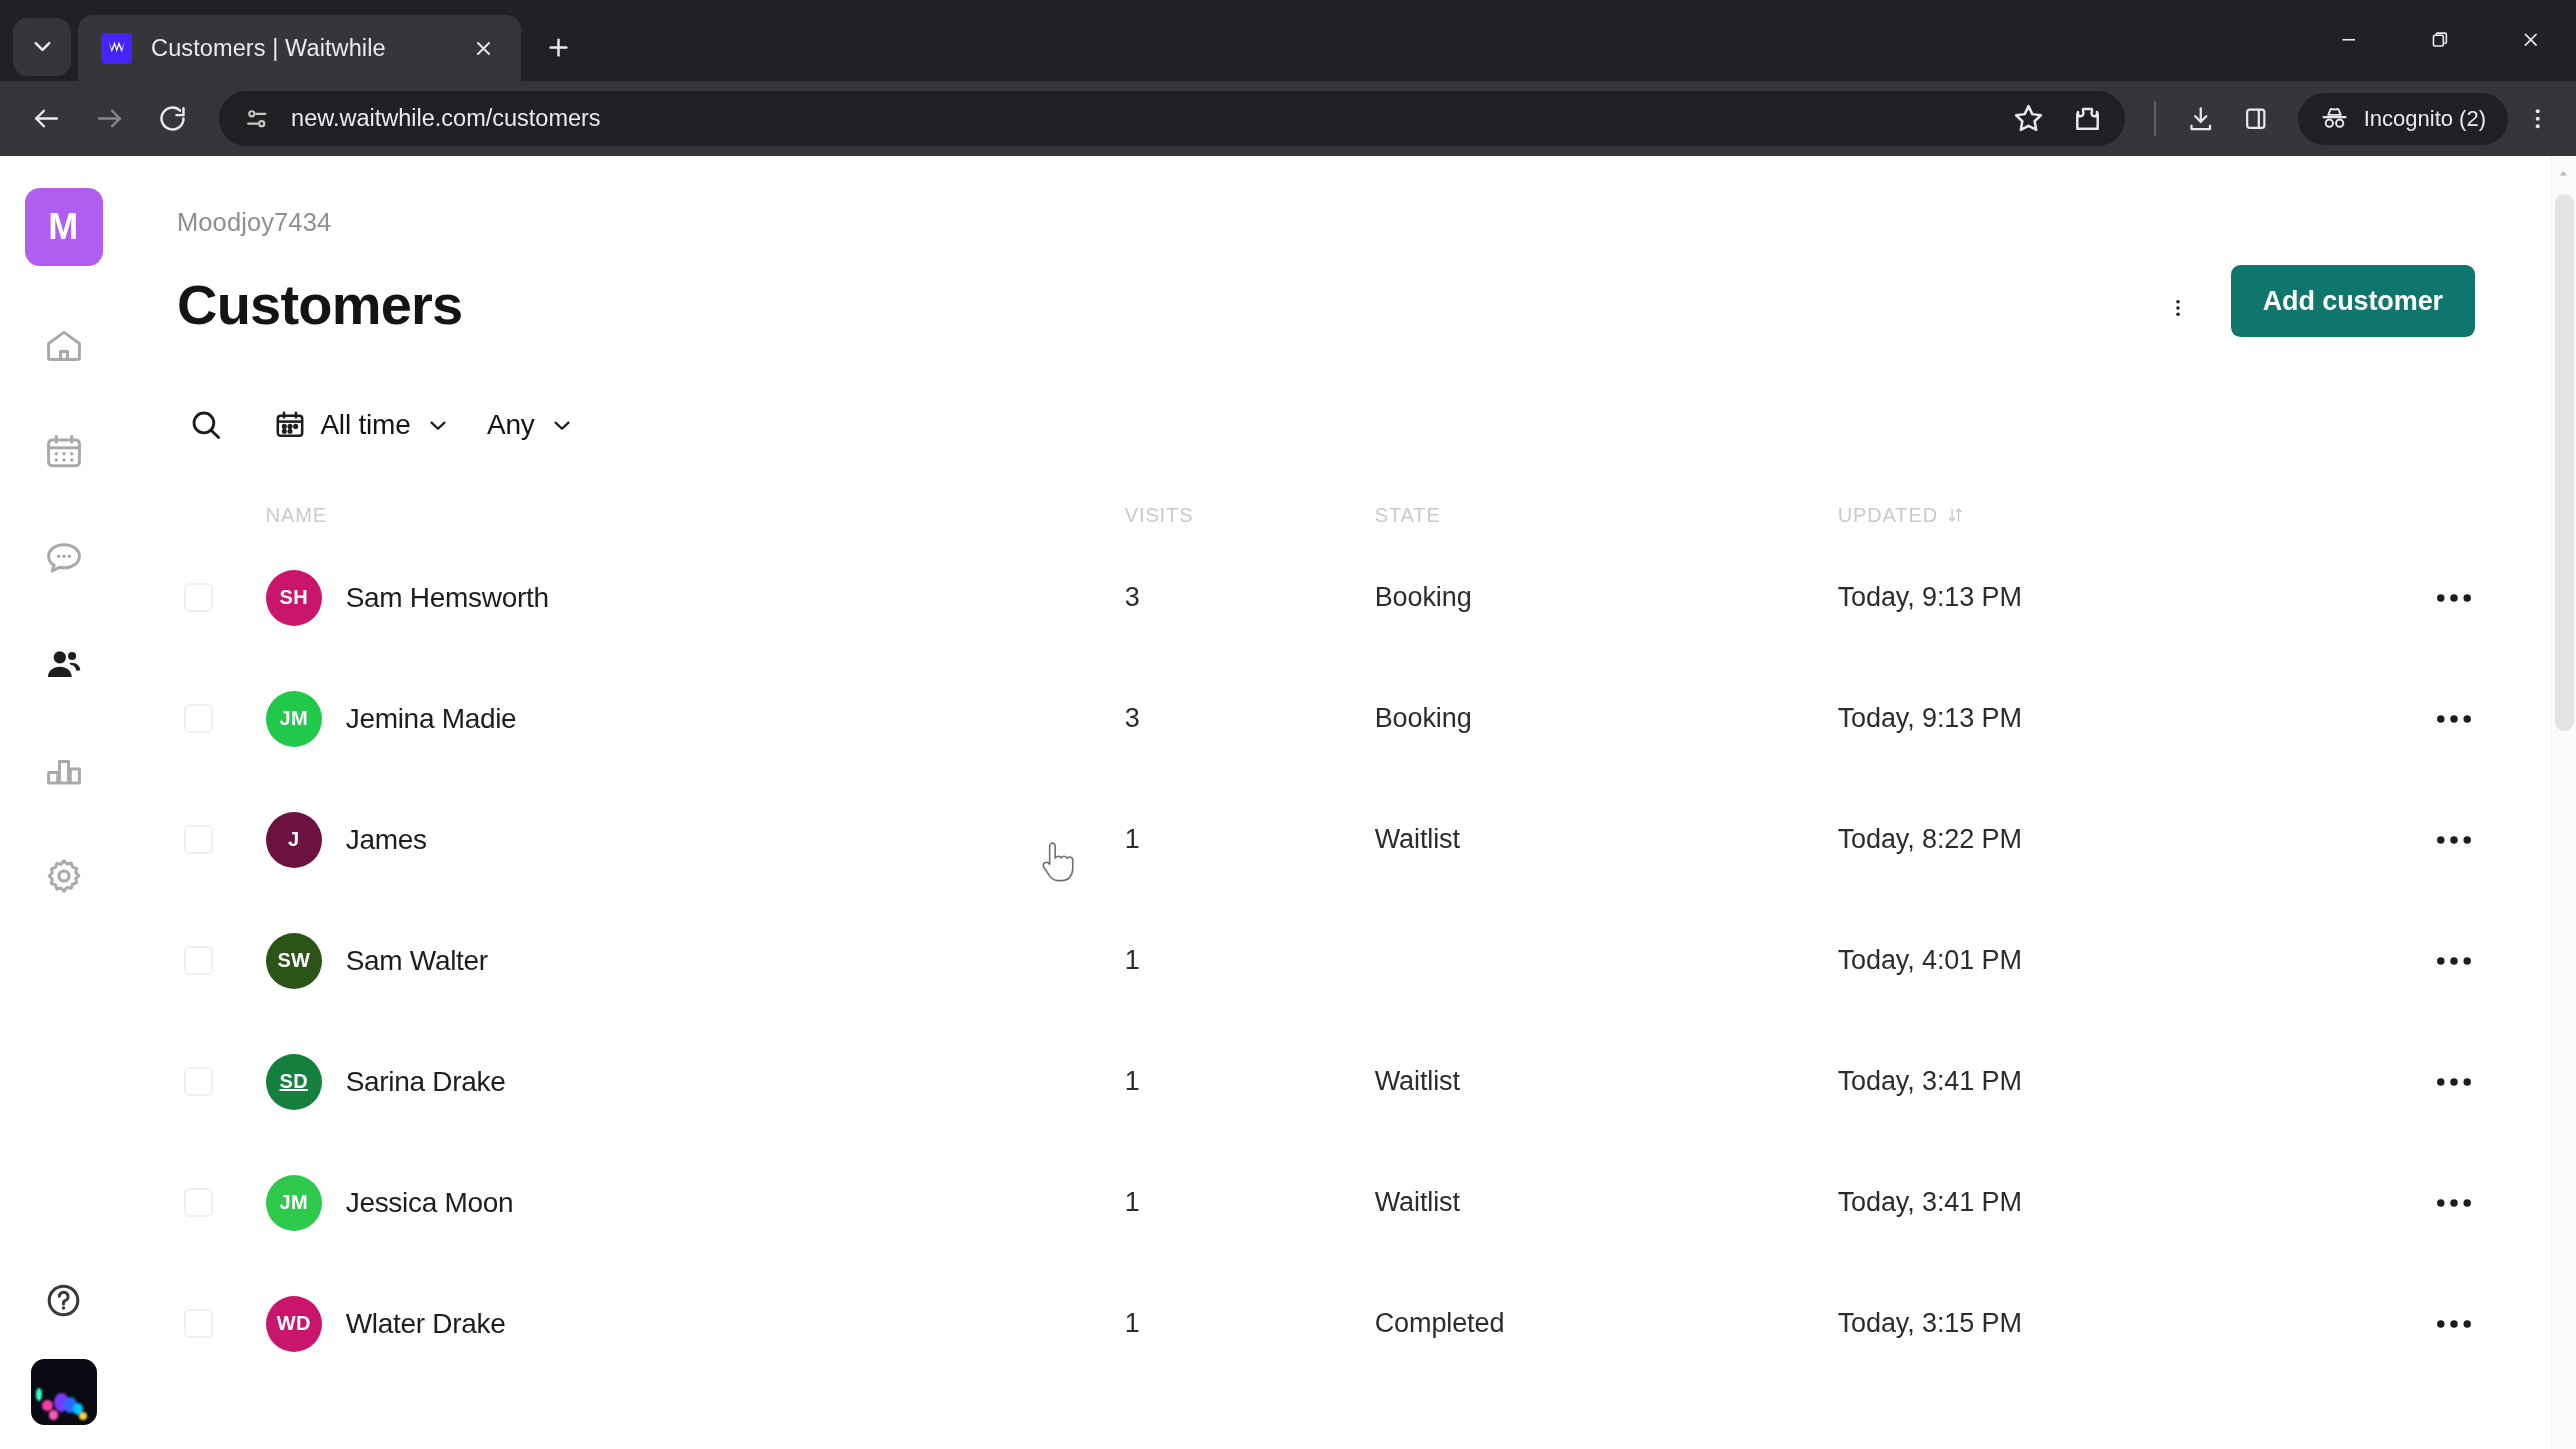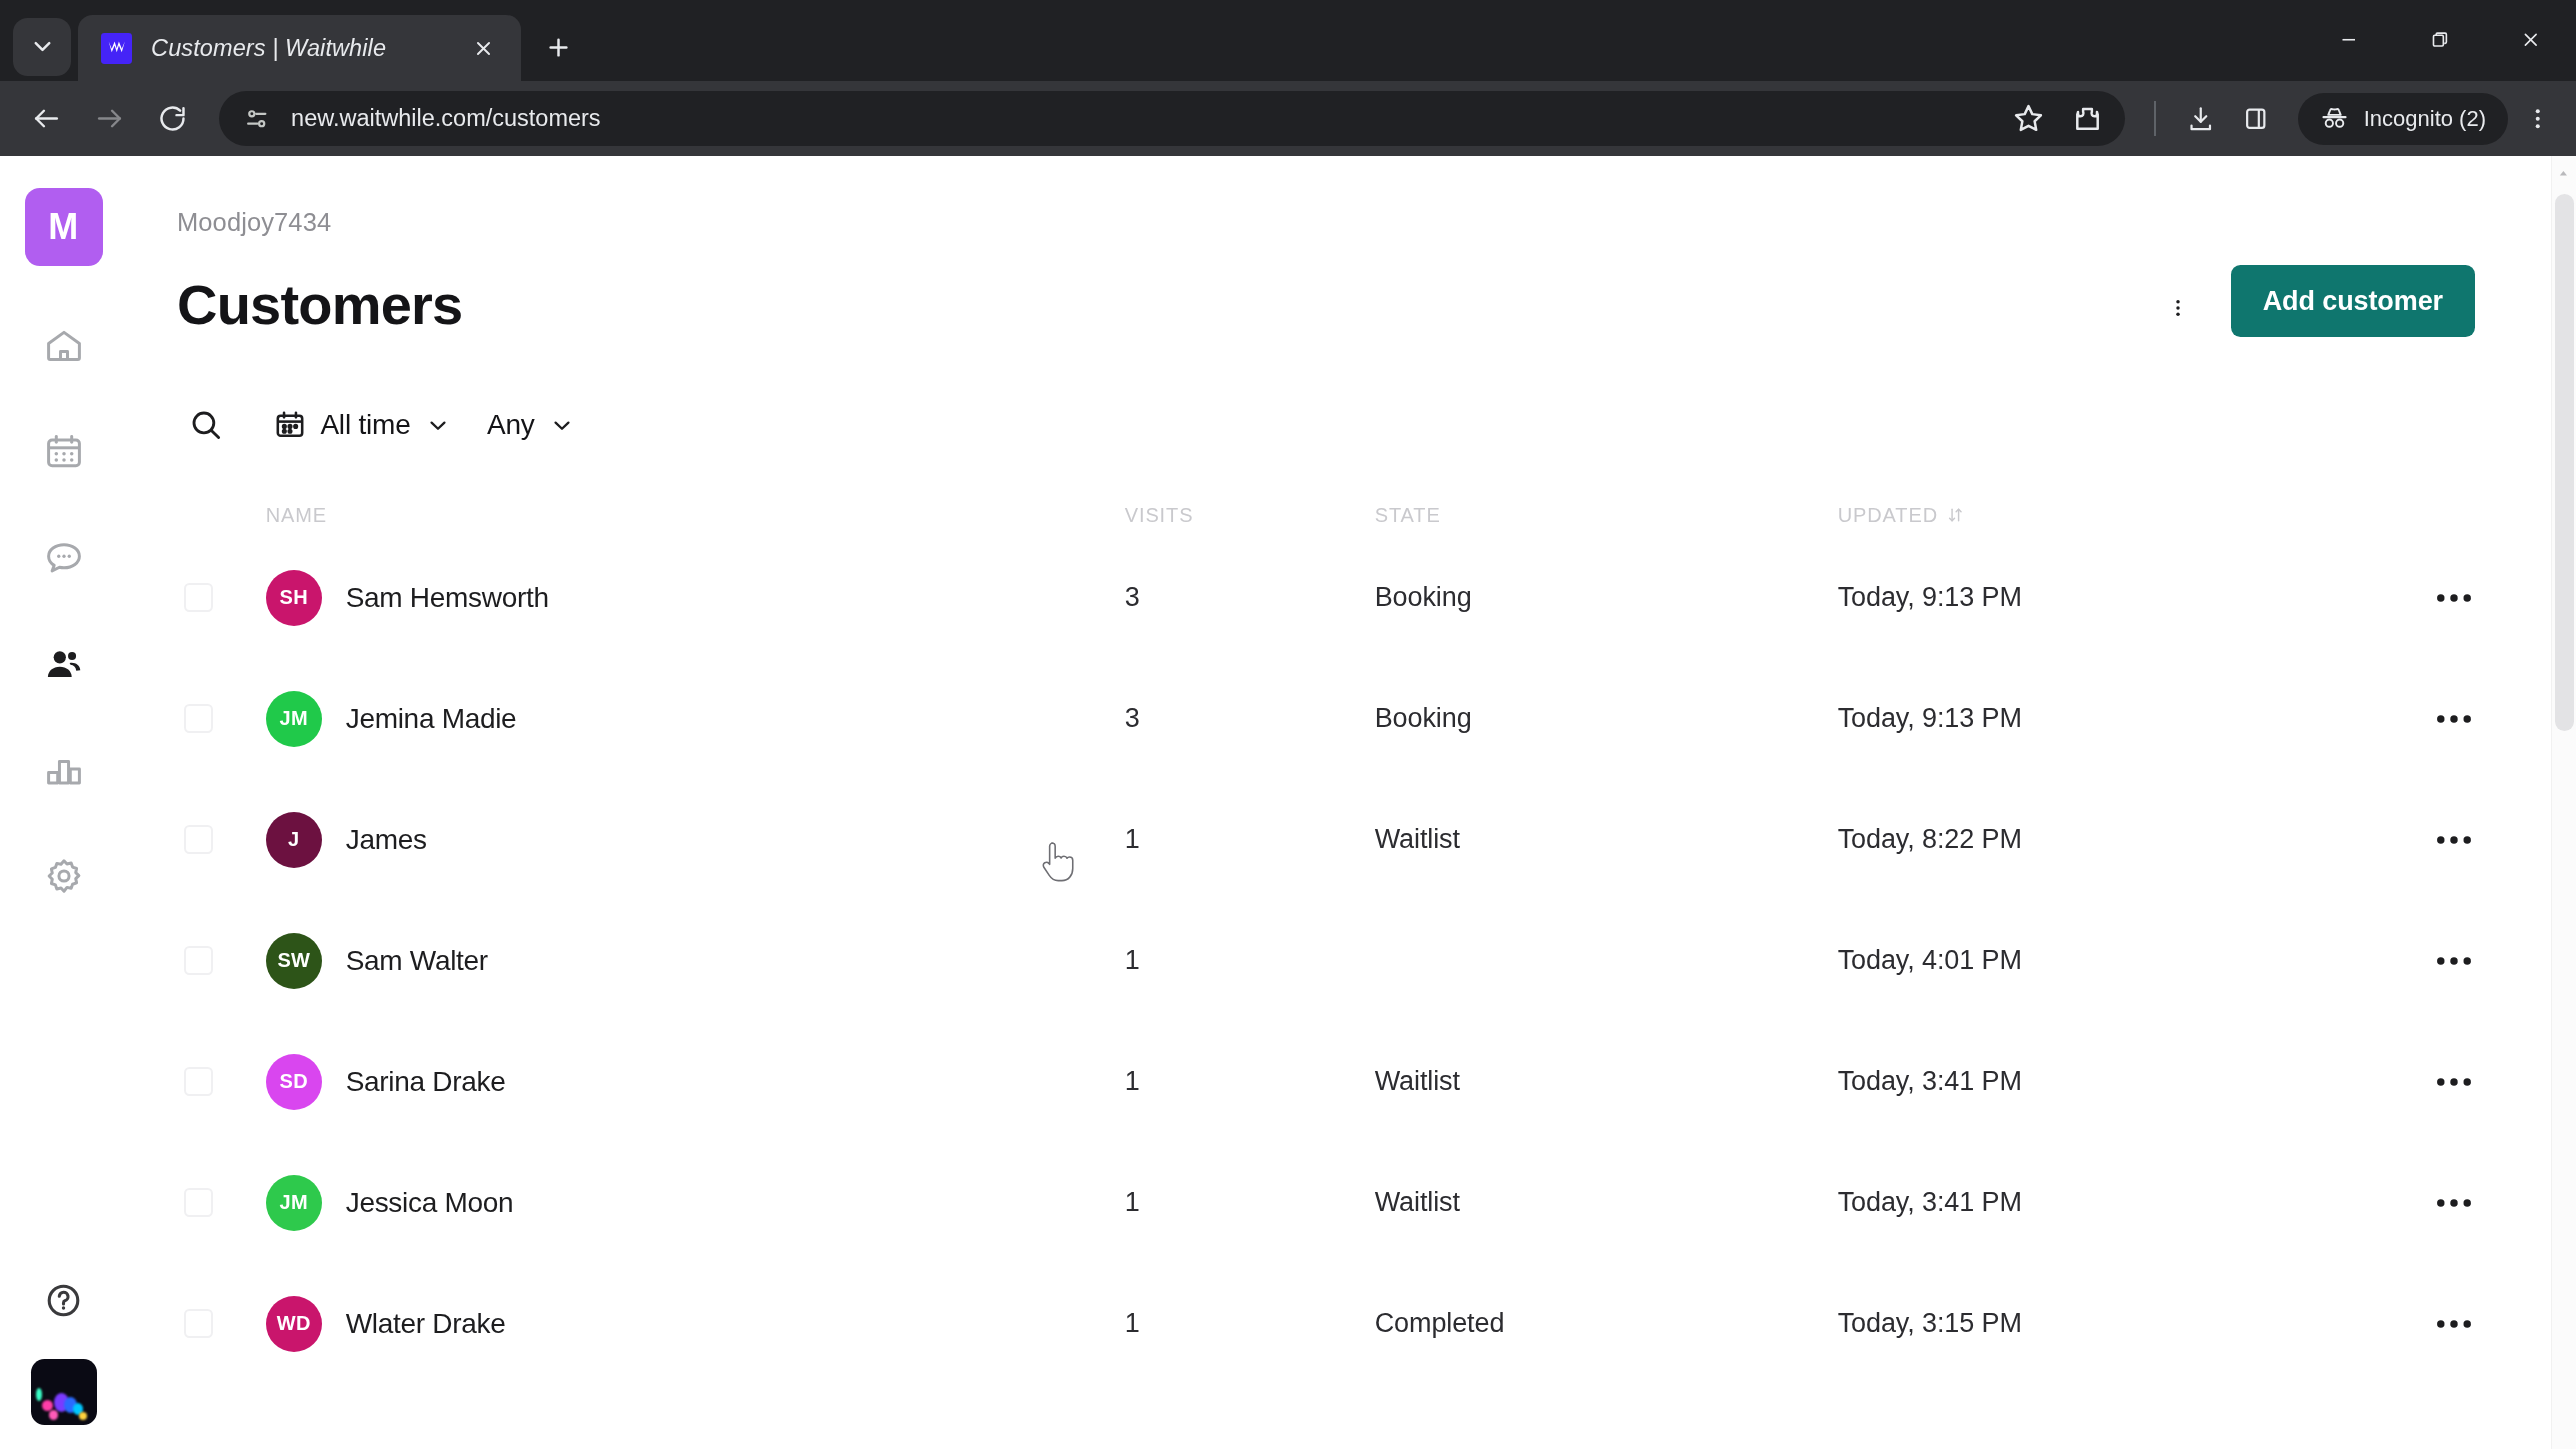--- a/index.html
+++ b/index.html
@@ -51,21 +51,20 @@
   }
   .tab-favicon svg { width: 21.5px; height: 21.5px; }
   .tab-title {
     color: #e8eaed;
     font-size: 23.5px;
     white-space: nowrap;
     overflow: hidden;
     text-overflow: ellipsis;
     flex: 1;
     letter-spacing: 0.1px;
-    font-style: italic;
   }
   .tab-close {
     width: 38px; height: 38px;
     display: flex; align-items: center; justify-content: center;
     border-radius: 50%;
     flex: none;
     margin-left: 14.8px;
   }
   .tab-close svg { width: 19px; height: 19px; }
   .new-tab {
@@ -772,21 +771,21 @@
                   <circle cx="26" cy="5" r="3.1"></circle>
                 </svg>
               </div>
             </div>
           </div>
           <div class="row">
             <div class="col-check">
               <div class="checkbox"></div>
             </div>
             <div class="cell col-name">
-              <div class="avatar" style="background: #d946ef;">SD</div>
+              <div class="avatar" style="background: #15803d; text-decoration: underline;">SD</div>
               <span class="cust-name">Sarina Drake</span>
             </div>
             <div class="cell col-visits">1</div>
             <div class="cell col-state">Waitlist</div>
             <div class="cell col-updated">Today, 3:41 PM</div>
             <div class="col-actions">
               <div class="row-kebab">
                 <svg viewBox="0 0 30 10" fill="#1d1d1f">
                   <circle cx="4" cy="5" r="3.1"></circle>
                   <circle cx="15" cy="5" r="3.1"></circle>

